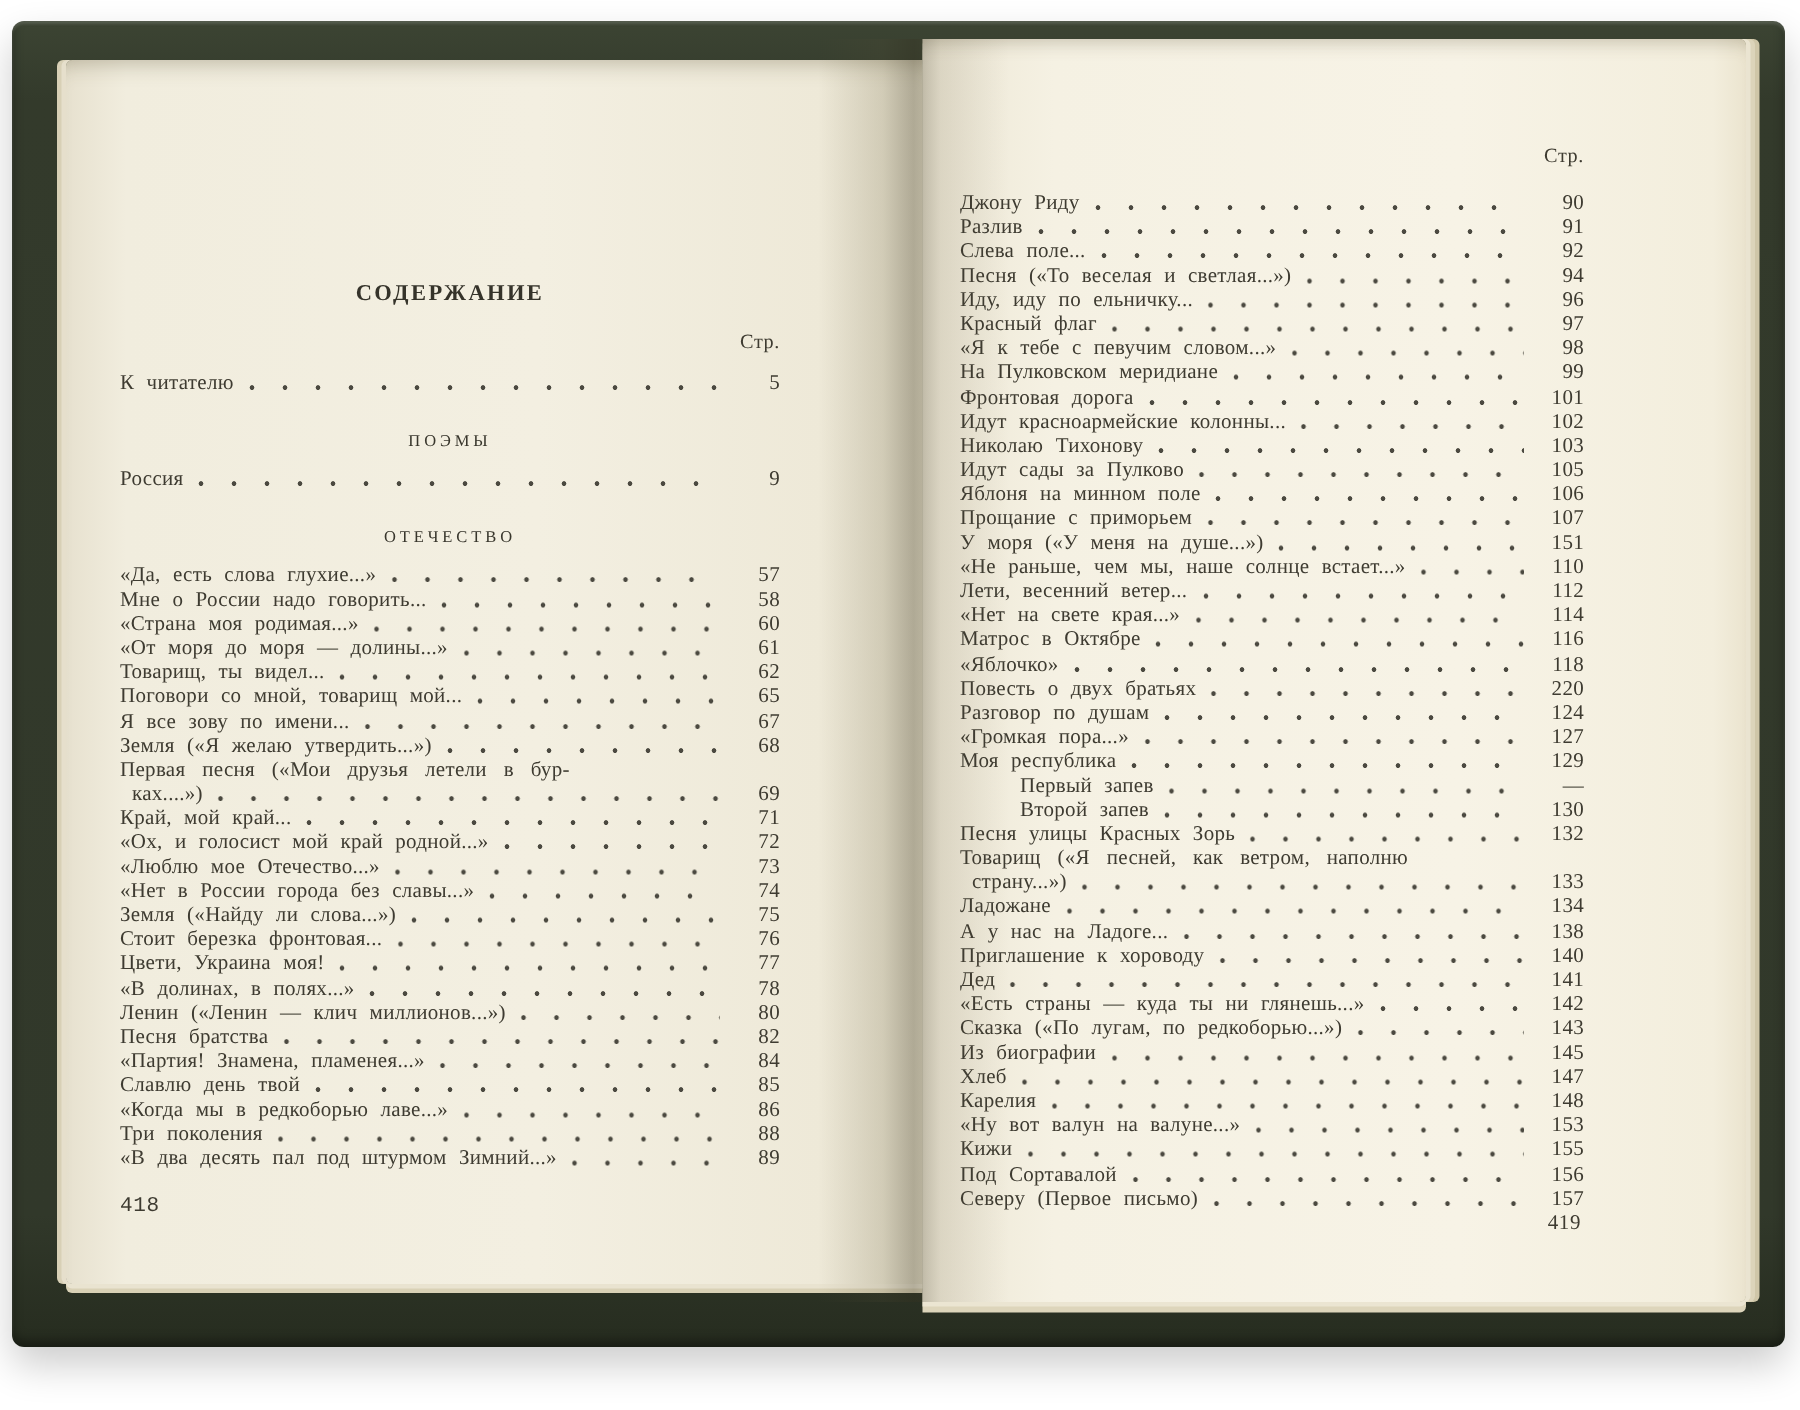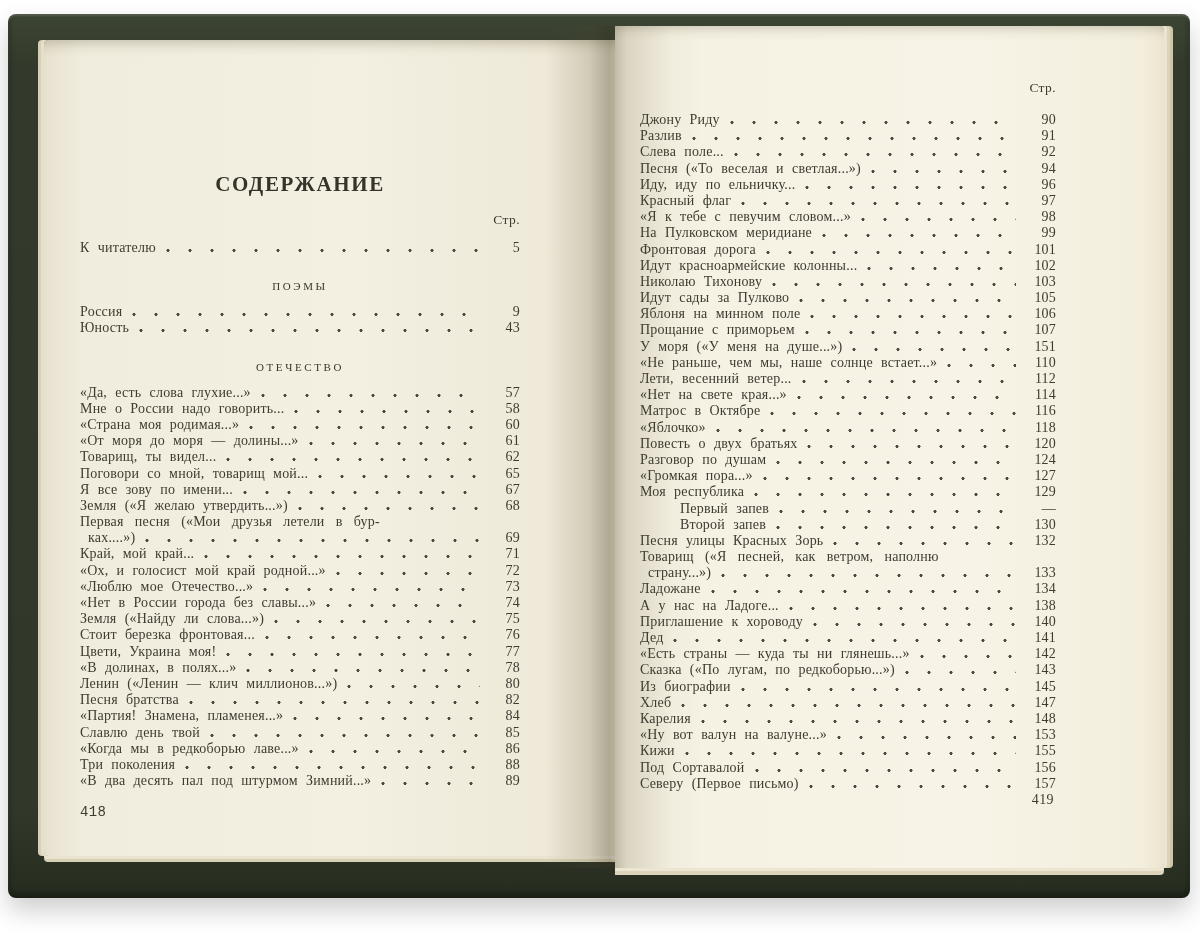--- a/index.html
+++ b/index.html
@@ -29,26 +29,26 @@
   .page-right{
     flex:1;border-radius:0 4px 4px 0;
     background:linear-gradient(90deg,#ece6d4 0%,#f5f1e3 16%,#f7f3e6 65%,#f3eedd 96%,#ebe4cf 100%);
     box-shadow:3px 0 0 #eae4d1,6px 0 0 #dcd4ba,9px 0 0 #cfc6a8, 0 3px 0 #ebe5d2, 0 7px 0 #ddd5bb, inset 0 12px 12px -10px rgba(90,80,50,.30);
   }
   .gutter{
     position:absolute;top:0;bottom:0;left:50%;width:128px;transform:translateX(-46%);
     background:linear-gradient(90deg,rgba(0,0,0,0) 0%,rgba(88,80,55,.15) 34%,rgba(56,50,32,.30) 50%,rgba(88,80,55,.12) 64%,rgba(0,0,0,0) 100%);
     pointer-events:none;
   }
-  .inner{position:absolute;top:0;bottom:0;color:#3e3b31;}
+  .inner{position:absolute;top:16px;bottom:0;color:#3e3b31;}
   .inner-left{left:36px;right:95px;}
   .inner-right{left:25px;right:108px;}
 
   .toc-title{
-    margin:132px 0 0 0;text-align:center;font-size:21px;font-weight:bold;
+    margin:132px 0 0 0;text-align:center;font-size:15px;font-weight:bold;
     letter-spacing:1.6px;color:#35332a;
   }
   .col-header{ text-align:right;margin-top:15px;font-size:13.5px;letter-spacing:.4px;}
   .col-header-right{ margin-top:54px; }
   .section-heading{
     text-align:center;font-size:11px;letter-spacing:2.6px;color:#38362c;
     margin-top:24px;margin-bottom:12px;
   }
   .toc-list{margin-top:12px;}
   .toc-list-right{margin-top:16px;}
@@ -86,25 +86,20 @@
               </div>
             </div>
           <div id="left-sections">
               <div class="section-heading">ПОЭМЫ</div>
               <div class="toc-list">
                 <div class="toc-row">
                   <span class="lab">Россия</span>
                   <div class="leader"></div>
                   <span class="num">9</span>
                 </div>
-                <div class="toc-row">
-                  <span class="lab">Юность</span>
-                  <div class="leader"></div>
-                  <span class="num">43</span>
-                </div>
               </div>
               <div class="section-heading">ОТЕЧЕСТВО</div>
               <div class="toc-list">
                 <div class="toc-row">
                   <span class="lab">«Да, есть слова глухие...»</span>
                   <div class="leader"></div>
                   <span class="num">57</span>
                 </div>
                 <div class="toc-row">
                   <span class="lab">Мне о России надо говорить...</span>
@@ -330,21 +325,21 @@
                 <span class="num">116</span>
               </div>
               <div class="toc-row">
                 <span class="lab">«Яблочко»</span>
                 <div class="leader"></div>
                 <span class="num">118</span>
               </div>
               <div class="toc-row">
                 <span class="lab">Повесть о двух братьях</span>
                 <div class="leader"></div>
-                <span class="num">120</span>
+                <span class="num">220</span>
               </div>
               <div class="toc-row">
                 <span class="lab">Разговор по душам</span>
                 <div class="leader"></div>
                 <span class="num">124</span>
               </div>
               <div class="toc-row">
                 <span class="lab">«Громкая пора...»</span>
                 <div class="leader"></div>
                 <span class="num">127</span>

